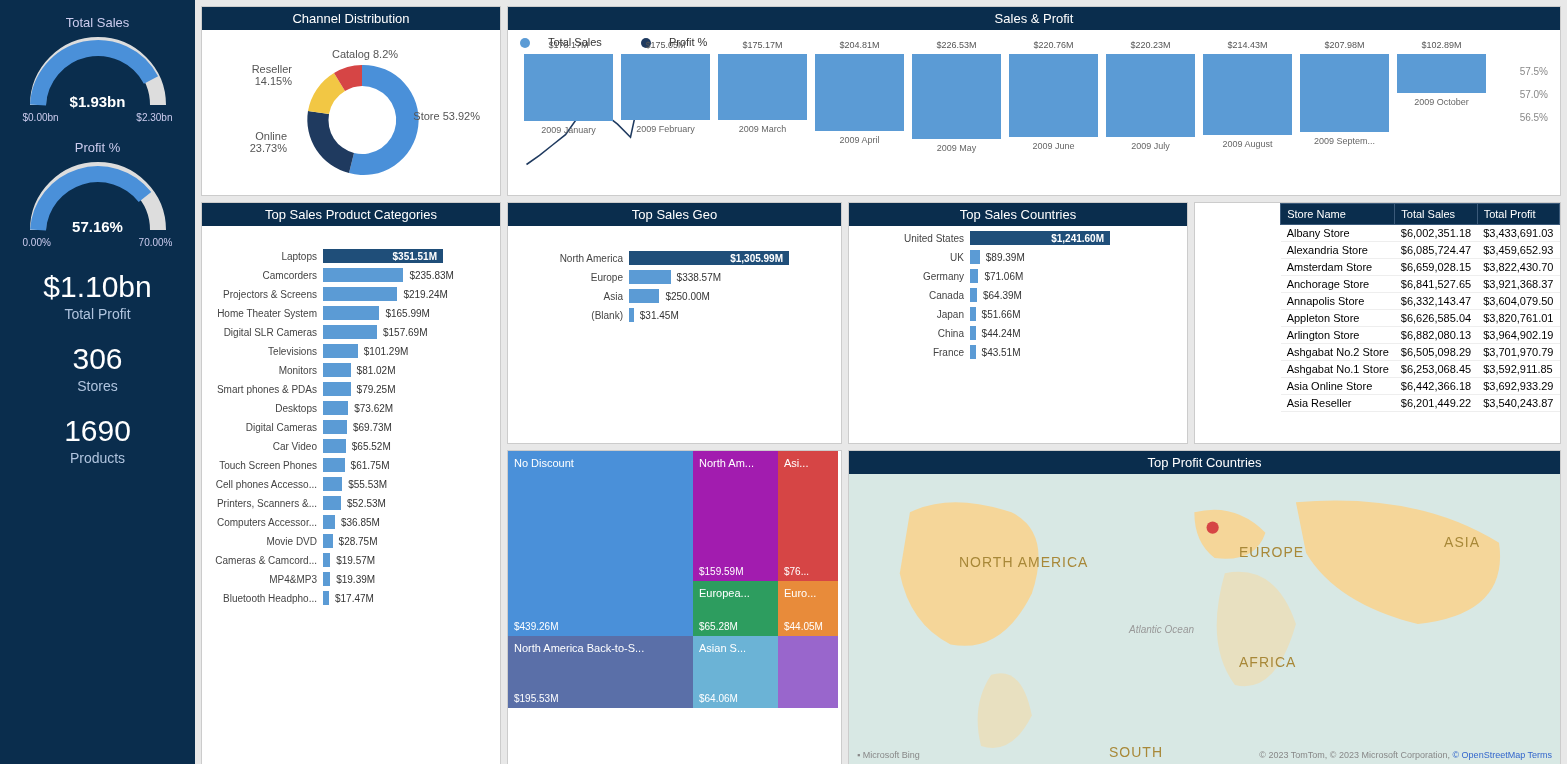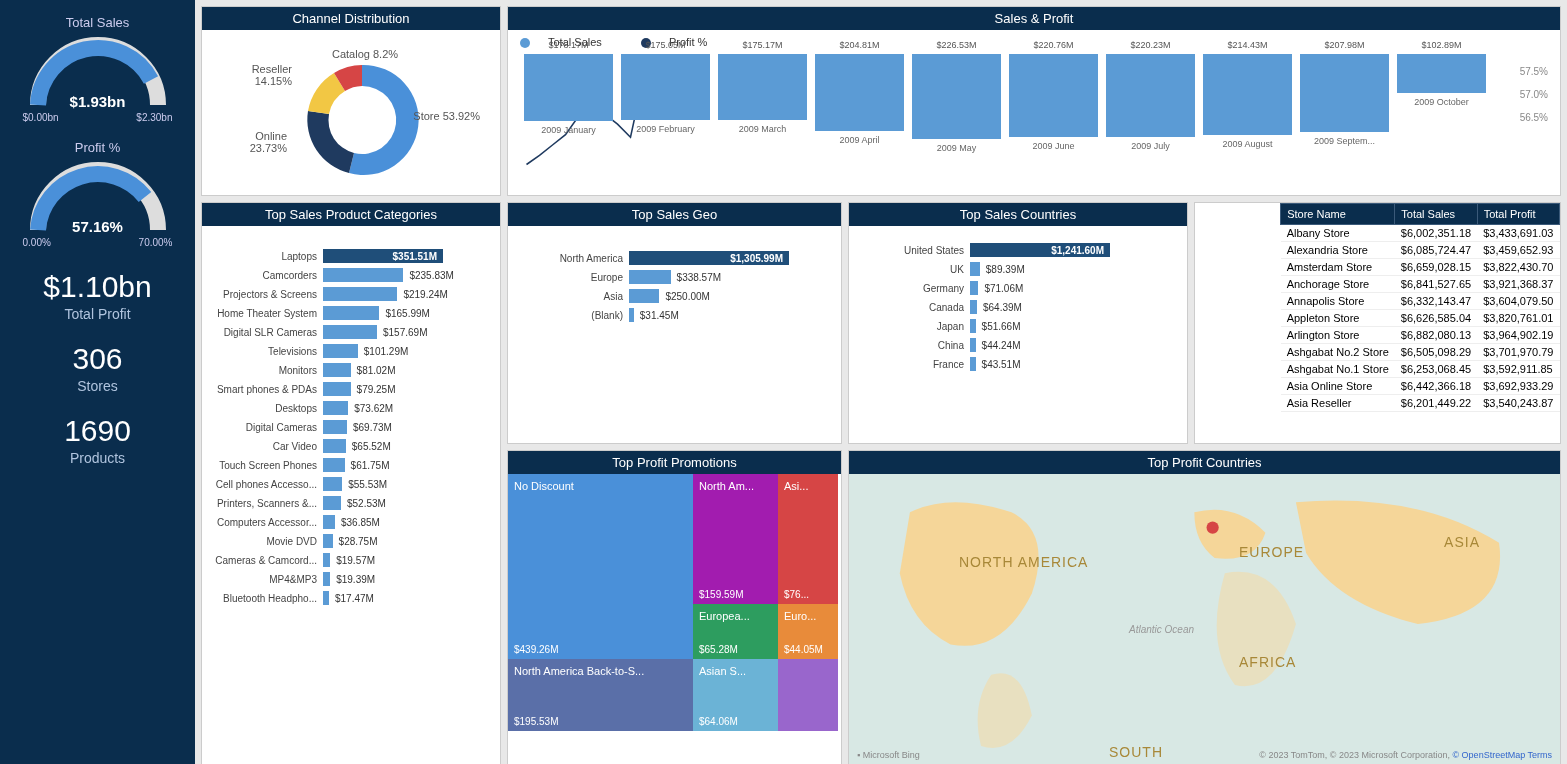--- a/index.html
+++ b/index.html
@@ -381,21 +381,21 @@
           <div class="hbar-track">
             <div class="hbar-bar" style="width:4.8px"></div>
             <span class="hbar-val">$31.45M</span>
           </div>
         </div>
       </div>
   </div>
 
   <div class="card" id="c-country">
     <div class="card-header">Top Sales Countries</div>
-    <div class="card-body" id="country-body" style="padding-top:12px">
+    <div class="card-body" id="country-body" style="padding-top:0">
         <div class="hbar-row hl">
           <div class="hbar-label">United States</div>
           <div class="hbar-track" style="position:relative">
             <div class="hbar-bar" style="width:140px;background:#1f4e79;display:flex;align-items:center;justify-content:flex-end;padding-right:6px;color:#fff;font-weight:600">$1,241.60M</div>
           </div>
         </div>
         <div class="hbar-row">
           <div class="hbar-label">UK</div>
           <div class="hbar-track">
             <div class="hbar-bar" style="width:9.8px"></div>
@@ -505,21 +505,20 @@
               <td>Asia Reseller</td>
               <td>$6,201,449.22</td>
               <td>$3,540,243.87</td>
             </tr>
           </tbody>
       </table>
     </div>
   </div>
 
   <div class="card" id="c-promo">
-    <div class="card-header">Top Profit Promotions</div>
     <div class="card-body">
       <div class="treemap">
         <div class="tm-cell" style="background:#4a90d9;grid-row:1/3"><span>No Discount</span><span class="tm-val">$439.26M</span></div>
         <div class="tm-cell" style="background:#a21caf"><span>North Am...</span><span class="tm-val">$159.59M</span></div>
         <div class="tm-cell" style="background:#d64545"><span>Asi...</span><span class="tm-val">$76...</span></div>
         <div class="tm-cell" style="background:#2d9d5f"><span>Europea...</span><span class="tm-val">$65.28M</span></div>
         <div class="tm-cell" style="background:#e88b3a"><span>Euro...</span><span class="tm-val">$44.05M</span></div>
         <div class="tm-cell" style="background:#5a6fa8;grid-column:1"><span>North America Back-to-S...</span><span class="tm-val">$195.53M</span></div>
         <div class="tm-cell" style="background:#6bb3d6"><span>Asian S...</span><span class="tm-val">$64.06M</span></div>
         <div class="tm-cell" style="background:#9966cc"></div>

